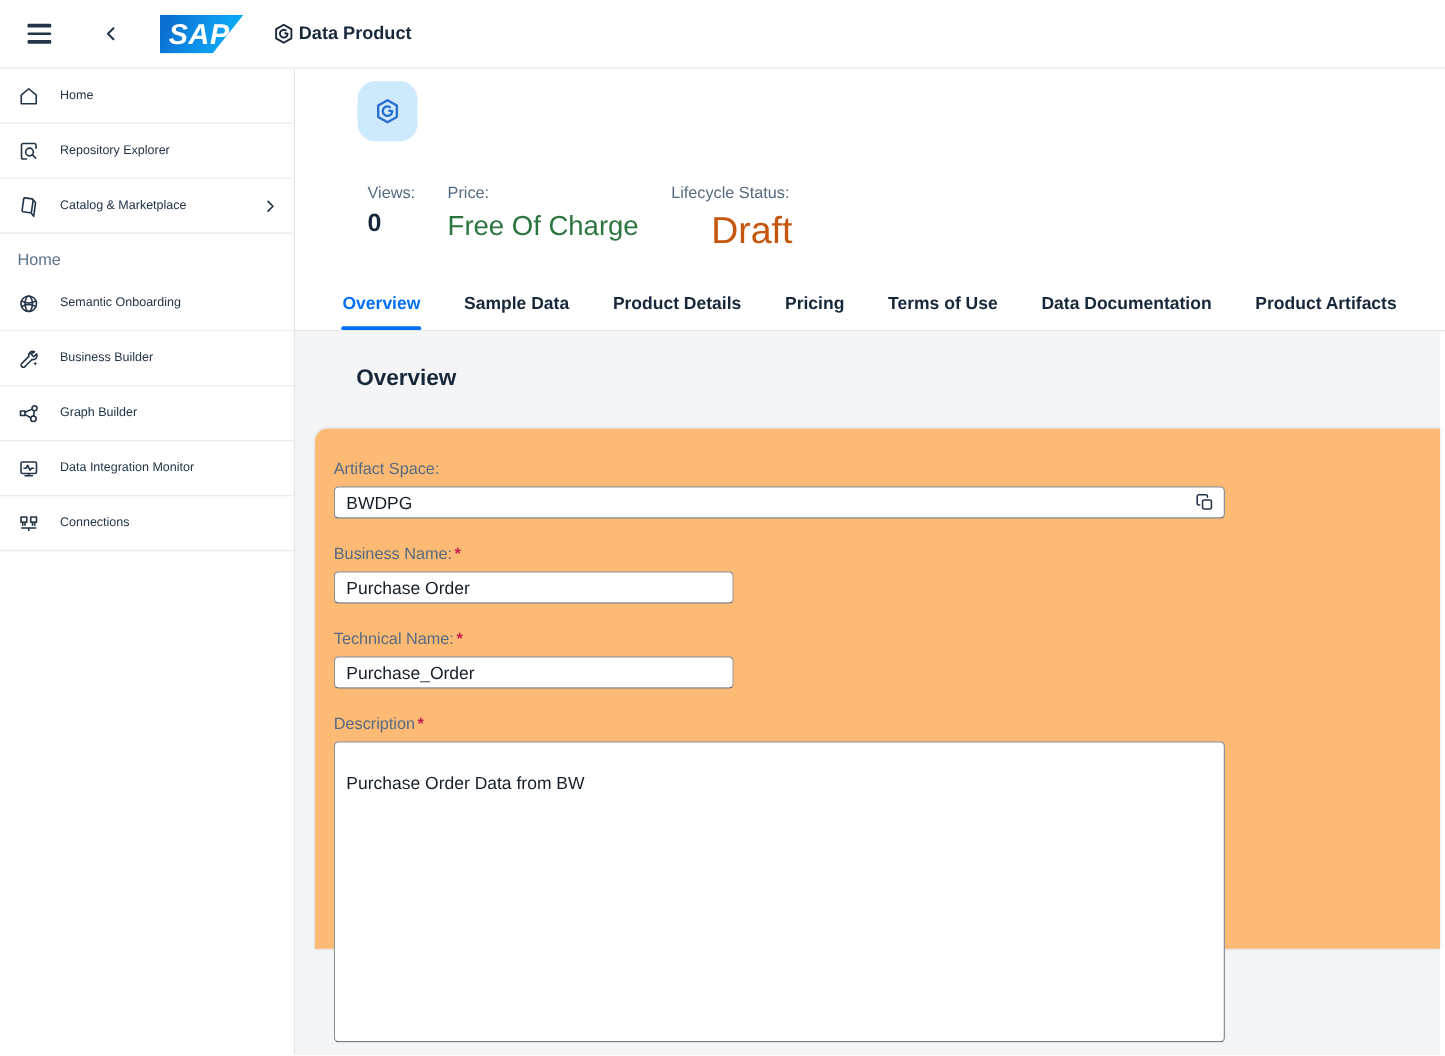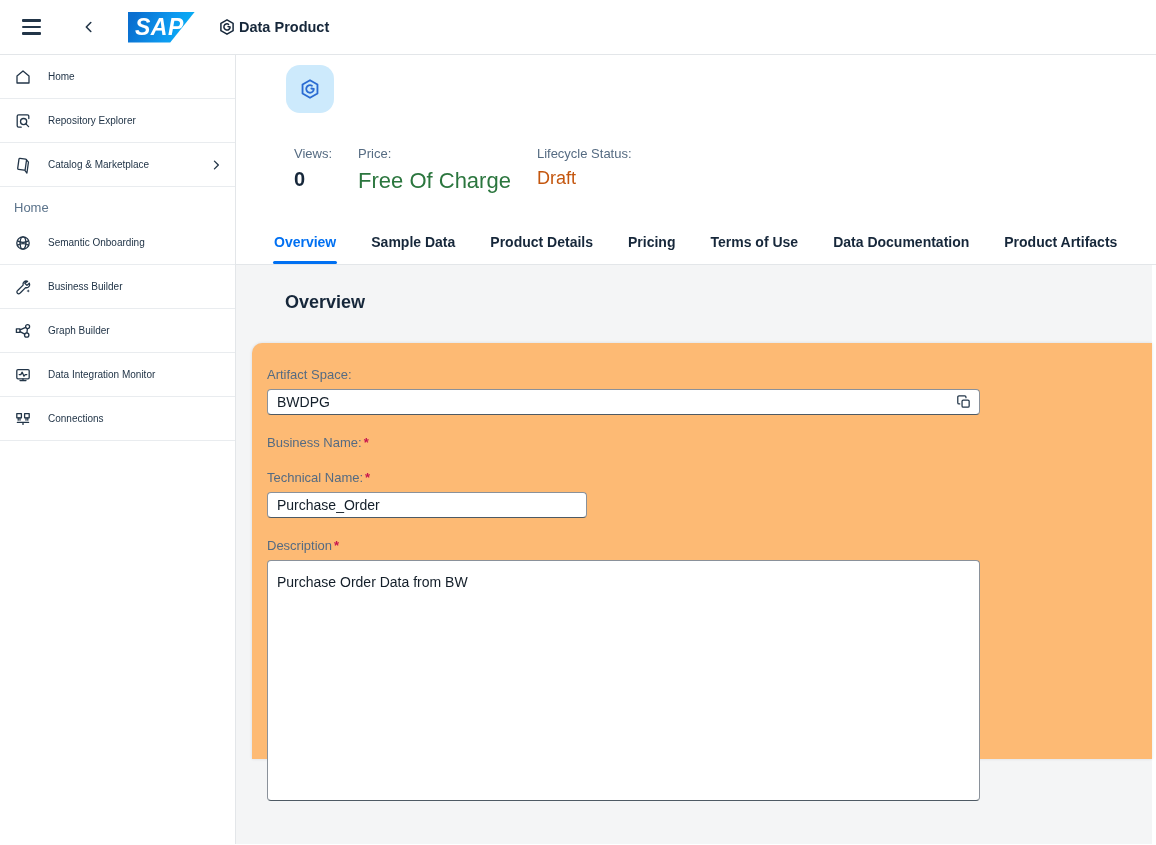--- a/index.html
+++ b/index.html
@@ -37,21 +37,21 @@
 
   
   .product-header { height:210px; background:#fff; position:relative; }
   .badge { position:absolute; left:50px; top:10px; width:48px; height:48px;
     border-radius:14px; background:#cdeafc; display:flex; align-items:center; justify-content:center; }
   .stats { position:absolute; left:58px; top:91px; display:flex; gap:26px; }
   .stat .s-label { font-size:13px; color:#556b82; }
   .stat .s-value { margin-top:7px; }
   .v-views { font-size:20px; font-weight:700; color:#16273a; }
   .v-price { font-size:22px; color:#2b763e; }
-  .v-life  { font-size:18px; color:#c4560e; }
+  .v-life  { font-size:30px; color:#c4560e;margin-left:32px; }
 
   .tabs { position:absolute; left:0; right:0; bottom:0; height:52px;
     display:flex; align-items:flex-end; gap:33px; padding:0 0 0 37px;
     border-bottom:1px solid #e3e6e9; }
   .tab { position:relative; font-size:14px; font-weight:700; color:#16273a;
     padding:0 1px 14px 1px; cursor:pointer; white-space:nowrap; }
   .tab--active { color:#0070f2; }
   .tab--active::after { content:""; position:absolute; left:0; right:0; bottom:0;
     height:3px; border-radius:2px; background:#0070f2; }
 
@@ -69,21 +69,21 @@
   .inp { height:26px; border:1px solid #8a919a; border-bottom-color:#4e5a64;
     border-radius:4px; font-family:"Liberation Sans",sans-serif; font-size:14px;
     color:#131e29; padding:0 9px; background:#fff; width:320px; }
   .inp-wide-wrap { position:relative; width:713px; }
   .inp--wide { width:100%; padding-right:34px; }
   .copy-btn { position:absolute; right:6px; top:4px; width:20px; height:18px;
     background:none; border:none; cursor:pointer; padding:0; display:flex;
     align-items:center; justify-content:center; }
   .txa { width:713px; height:241px; border:1px solid #8a919a; border-bottom-color:#4e5a64;
     border-radius:4px; font-family:"Liberation Sans",sans-serif; font-size:14px;
-    color:#131e29; padding:13px 9px; resize:none; }
+    color:#131e29; padding:24px 9px; resize:none; }
 </style>
 </head>
 <body>
 
 <header class="topbar">
   <button class="icon-btn">
     <span class="hamburger">
         <span></span>
         <span></span>
         <span></span>
@@ -242,20 +242,21 @@
                 <path d="M4.2 11.2h-.8A1.4 1.4 0 0 1 2 9.8V3.4A1.4 1.4 0 0 1 3.4 2h6.4a1.4 1.4 0 0 1 1.4 1.4v.8"></path>
               </svg>
             </button>
           </div>
         </div>
 
         <div class="field">
           <div class="field-label">
             <span>Business Name:</span><span class="req">*</span>
           </div>
+          <input class="inp" value="Purchase Order" style="">
         </div>
 
         <div class="field">
           <div class="field-label">
             <span>Technical Name:</span><span class="req">*</span>
           </div>
           <input class="inp" value="Purchase_Order" style="">
         </div>
 
         <div class="field">

